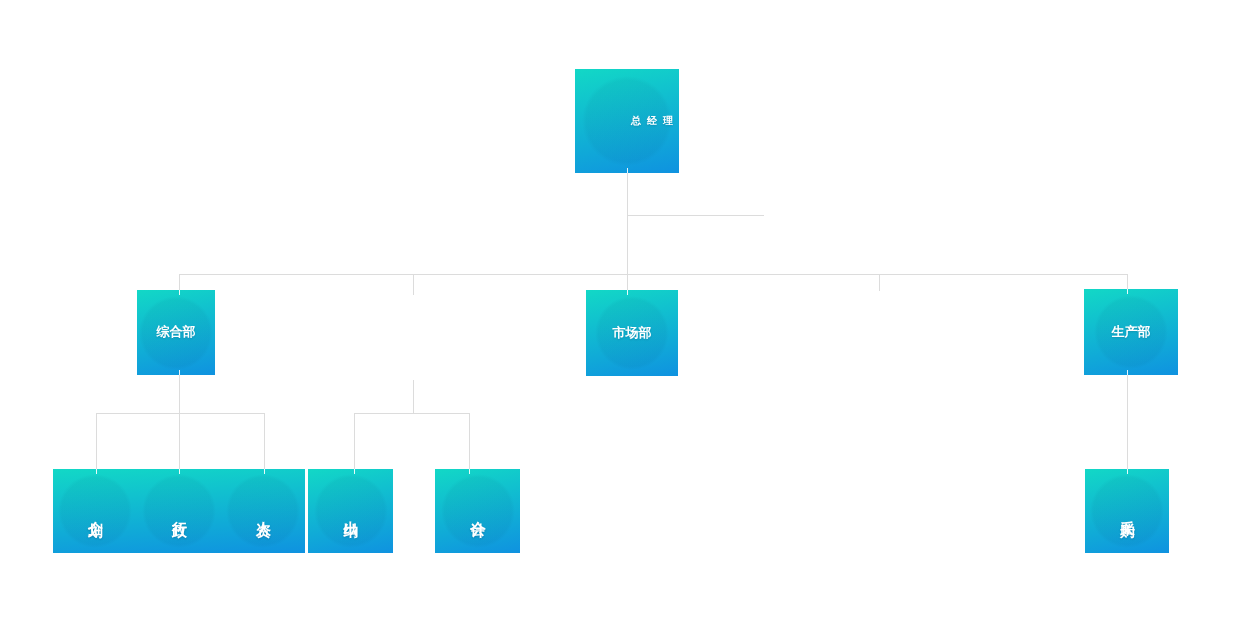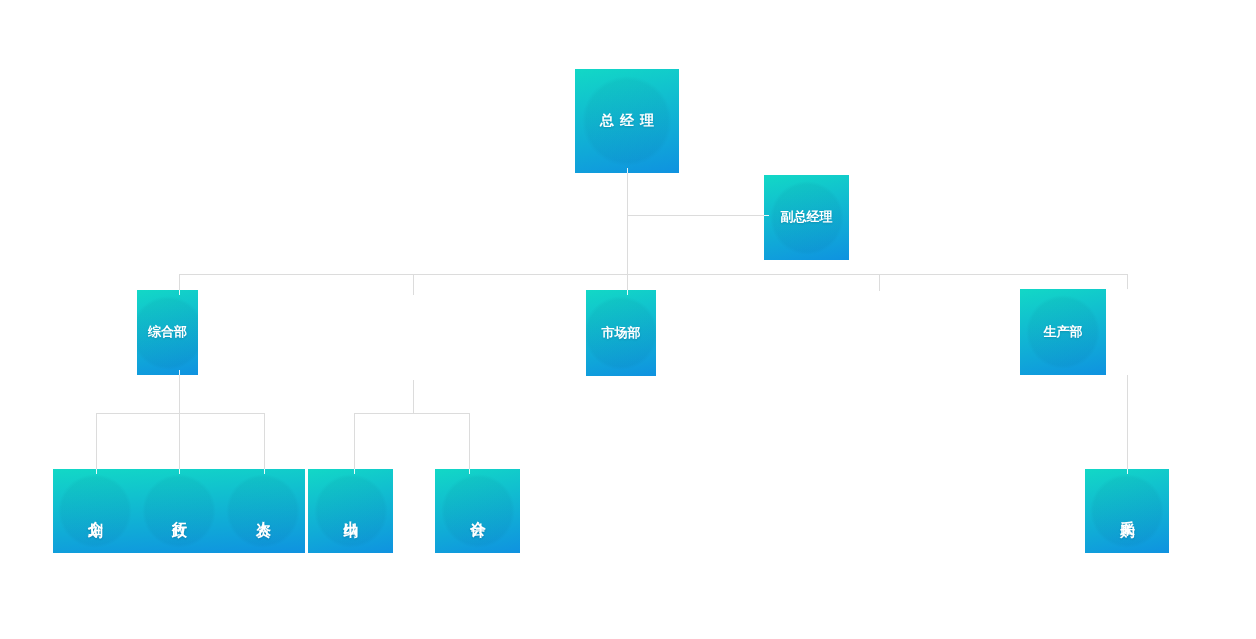--- a/index.html
+++ b/index.html
@@ -52,24 +52,25 @@
     left: 50%;
     top: 50%;
     width: 74px;
     height: 74px;
     border-radius: 50%;
     transform: translate(-50%, -50%);
     background: radial-gradient(closest-side, rgba(2,55,95,0.055) 0%, rgba(2,55,95,0.055) 90%, rgba(2,55,95,0) 100%);
     pointer-events: none;
   }
   .node.root {
-    font-size: 14px;
+    font-size: 10px;
     letter-spacing: 6px;
     padding-left: 6px;
     box-sizing: border-box;
+    justify-content: flex-end;
   }
   .node.root::before { width: 90px; height: 90px; }
   .node .label { position: relative; z-index: 2; }
   
   .node-row {
     position: absolute;
     display: flex;
     background: linear-gradient(176deg, var(--box-top, #12d8c6) 0%, var(--box-bottom, #0f92e0) 100%);
     z-index: 2;
   }
@@ -115,31 +116,28 @@
   <div class="line v" style="left:413px; top:380px; height:33px;"></div>
   <div class="line h" style="left:354px; top:413px; width:115px;"></div>
   <div class="line v" style="left:354px; top:413px; height:56px;"></div>
   <div class="line v" style="left:469px; top:413px; height:56px;"></div>
   <div class="line v" style="left:1127px; top:375px; height:94px;"></div>
 
   <div class="node root" style="left:575px; top:69px; width:104px; height:104px;">
     <span class="label">总经理</span>
   </div>
 
-  <div class="node" style="left:764px; top:175px; width:85px; height:85px;">
-    <span class="label">副总经理</span>
-  </div>
 
-  <div class="node" style="left:137px; top:290px; width:61px; height:85px;">
+  <div class="node" style="left:137px; top:290px; width:78px; height:85px;">
     <span class="label">综合部</span>
   </div>
-  <div class="node" style="left:586px; top:290px; width:70px; height:86px;align-items:center;">
+  <div class="node" style="left:586px; top:290px; width:92px; height:86px;align-items:center;">
     <span class="label">市场部</span>
   </div>
-  <div class="node" style="left:1020px; top:289px; width:86px; height:86px;">
+  <div class="node" style="left:1084px; top:289px; width:94px; height:86px;">
     <span class="label">生产部</span>
   </div>
 
   <div class="node-row" style="left:53px; top:469px; width:252px; height:84px;">
     <div class="cell">
       <span class="vtext">企划</span>
     </div>
     <div class="cell">
       <span class="vtext">行政</span>
     </div>

